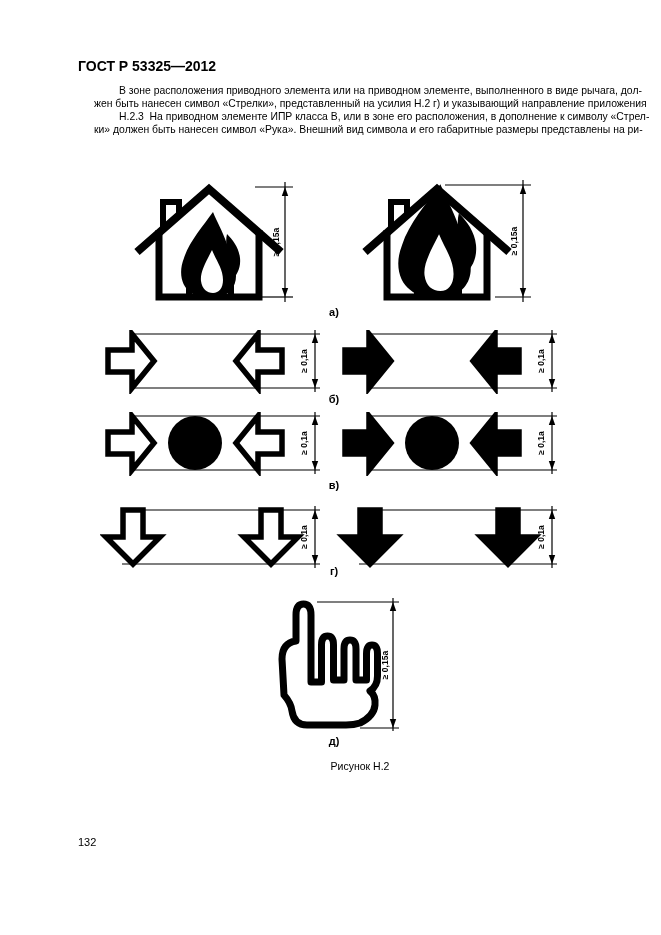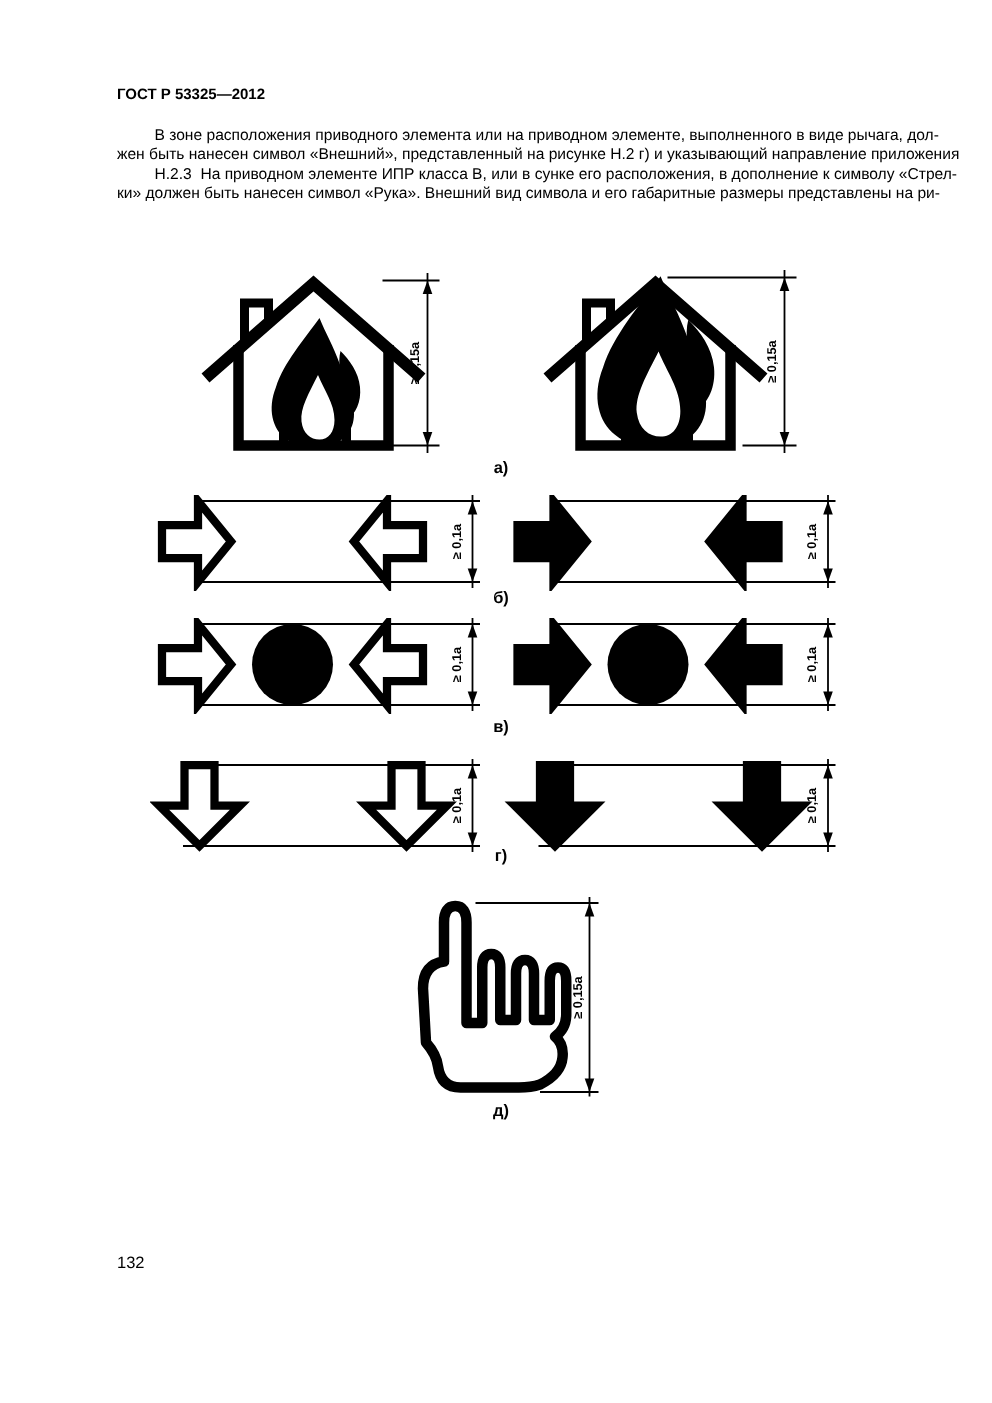--- a/index.html
+++ b/index.html
@@ -1,39 +1,39 @@
 <!DOCTYPE html>
 <html><head>
 <meta charset="utf-8">
 <style>
   html,body{margin:0;padding:0;background:#fff;}
   .page{position:relative;width:661px;height:935px;background:#ffffff;
         font-family:"Liberation Sans",sans-serif;color:#000;overflow:hidden;}
-  .hdr{position:absolute;left:78px;top:58px;font-size:10px;font-weight:bold;white-space:pre;}
+  .hdr{position:absolute;left:78px;top:58px;font-size:14px;font-weight:bold;white-space:pre;}
   .textblock{position:absolute;left:78px;top:84px;width:566px;}
-  .bodyline{font-size:10.4px;line-height:13.1px;white-space:pre;}
+  .bodyline{font-size:10.4px;line-height:13.1px;white-space:pre;margin-left:16px;}
   .indent{padding-left:25px;}
   .figsvg{position:absolute;}
   .figlbl{position:absolute;left:234px;width:200px;text-align:center;
           font-size:11px;font-weight:bold;}
   .caption{position:absolute;left:150px;top:760px;width:420px;text-align:center;font-size:10.5px;}
   .pagenum{position:absolute;left:78px;top:836px;font-size:11px;}
   svg text{font-family:"Liberation Sans",sans-serif;font-weight:bold;}
 </style>
 </head>
 <body>
 
 <div class="page">
 
   <div class="hdr">ГОСТ Р 53325—2012</div>
 
   <div class="textblock">
     <div class="bodyline indent">В зоне расположения приводного элемента или на приводном элементе, выполненного в виде рычага, дол-</div>
-    <div class="bodyline">жен быть нанесен символ «Внешний», представленный на рисунке Н.2 г) и указывающий направление приложения</div>
-    <div class="bodyline indent">Н.2.3  На приводном элементе ИПР класса В, или в сунке его расположения, в дополнение к символу «Стрел-</div>
+    <div class="bodyline">жен быть нанесен символ «Стрелки», представленный на усилия Н.2 г) и указывающий направление приложения</div>
+    <div class="bodyline indent">Н.2.3  На приводном элементе ИПР класса В, или в зоне его расположения, в дополнение к символу «Стрел-</div>
     <div class="bodyline">ки» должен быть нанесен символ «Рука». Внешний вид символа и его габаритные размеры представлены на ри-</div>
   </div>
 
   <svg class="figsvg" style="left:115px;top:172px" width="430" height="135" viewBox="0 0 430 135">
     <defs>
       <g id="house">
         <path d="M36,58 L36,30 L52,30 L52,45" fill="none" stroke="#000" stroke-width="6"></path>
         <path d="M32,58 L32,125 L132,125 L132,58" fill="none" stroke="#000" stroke-width="7"></path>
         <path d="M10,80 L82,17 L154,80" fill="none" stroke="#000" stroke-width="8"></path>
         <path d="M62,125 L62,86 M104,125 L104,86" fill="none" stroke="#000" stroke-width="6"></path>
@@ -162,16 +162,17 @@
       <line x1="72" y1="5" x2="154" y2="5"></line>
       <line x1="115" y1="131" x2="154" y2="131"></line>
       <line x1="148" y1="1" x2="148" y2="134"></line>
       <path d="M148,5 L144.8,14 L151.2,14 Z" fill="#000" stroke="none"></path>
       <path d="M148,131 L144.8,122 L151.2,122 Z" fill="#000" stroke="none"></path>
     </g>
     <text transform="translate(143,68) rotate(-90)" text-anchor="middle" font-size="8.5">≥ 0,15a</text>
   </svg>
   <div class="figlbl" style="top:735px">д)</div>
 
+  <div class="caption">Рисунок Н.2</div>
 
   <div class="pagenum">132</div>
 
 </div>
 
 </body></html>

